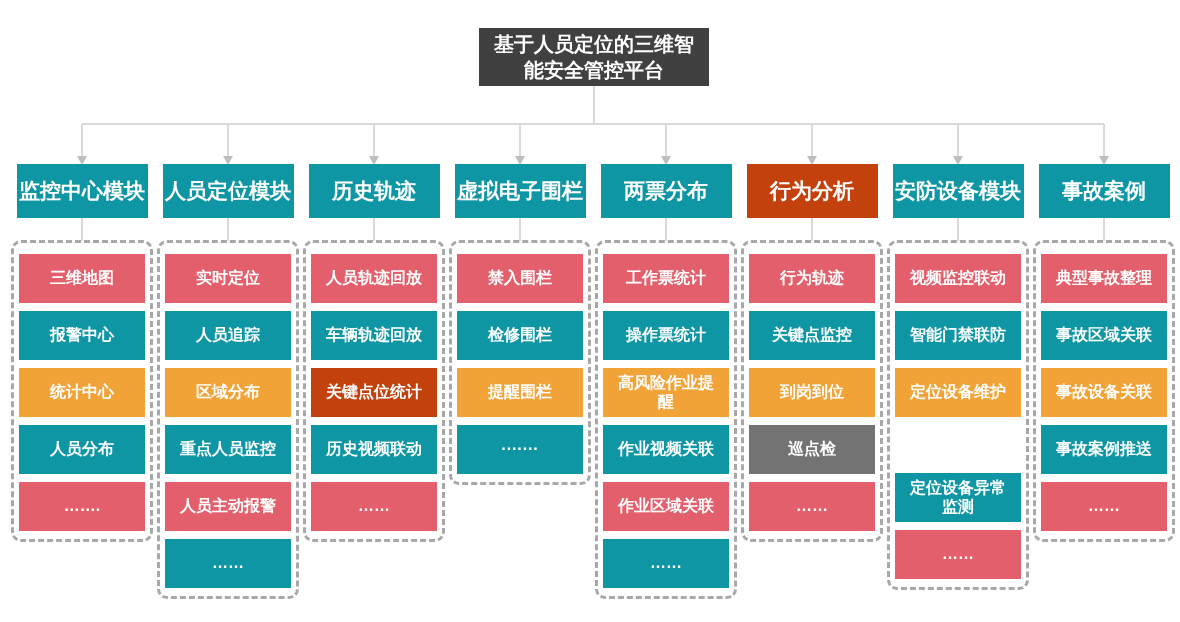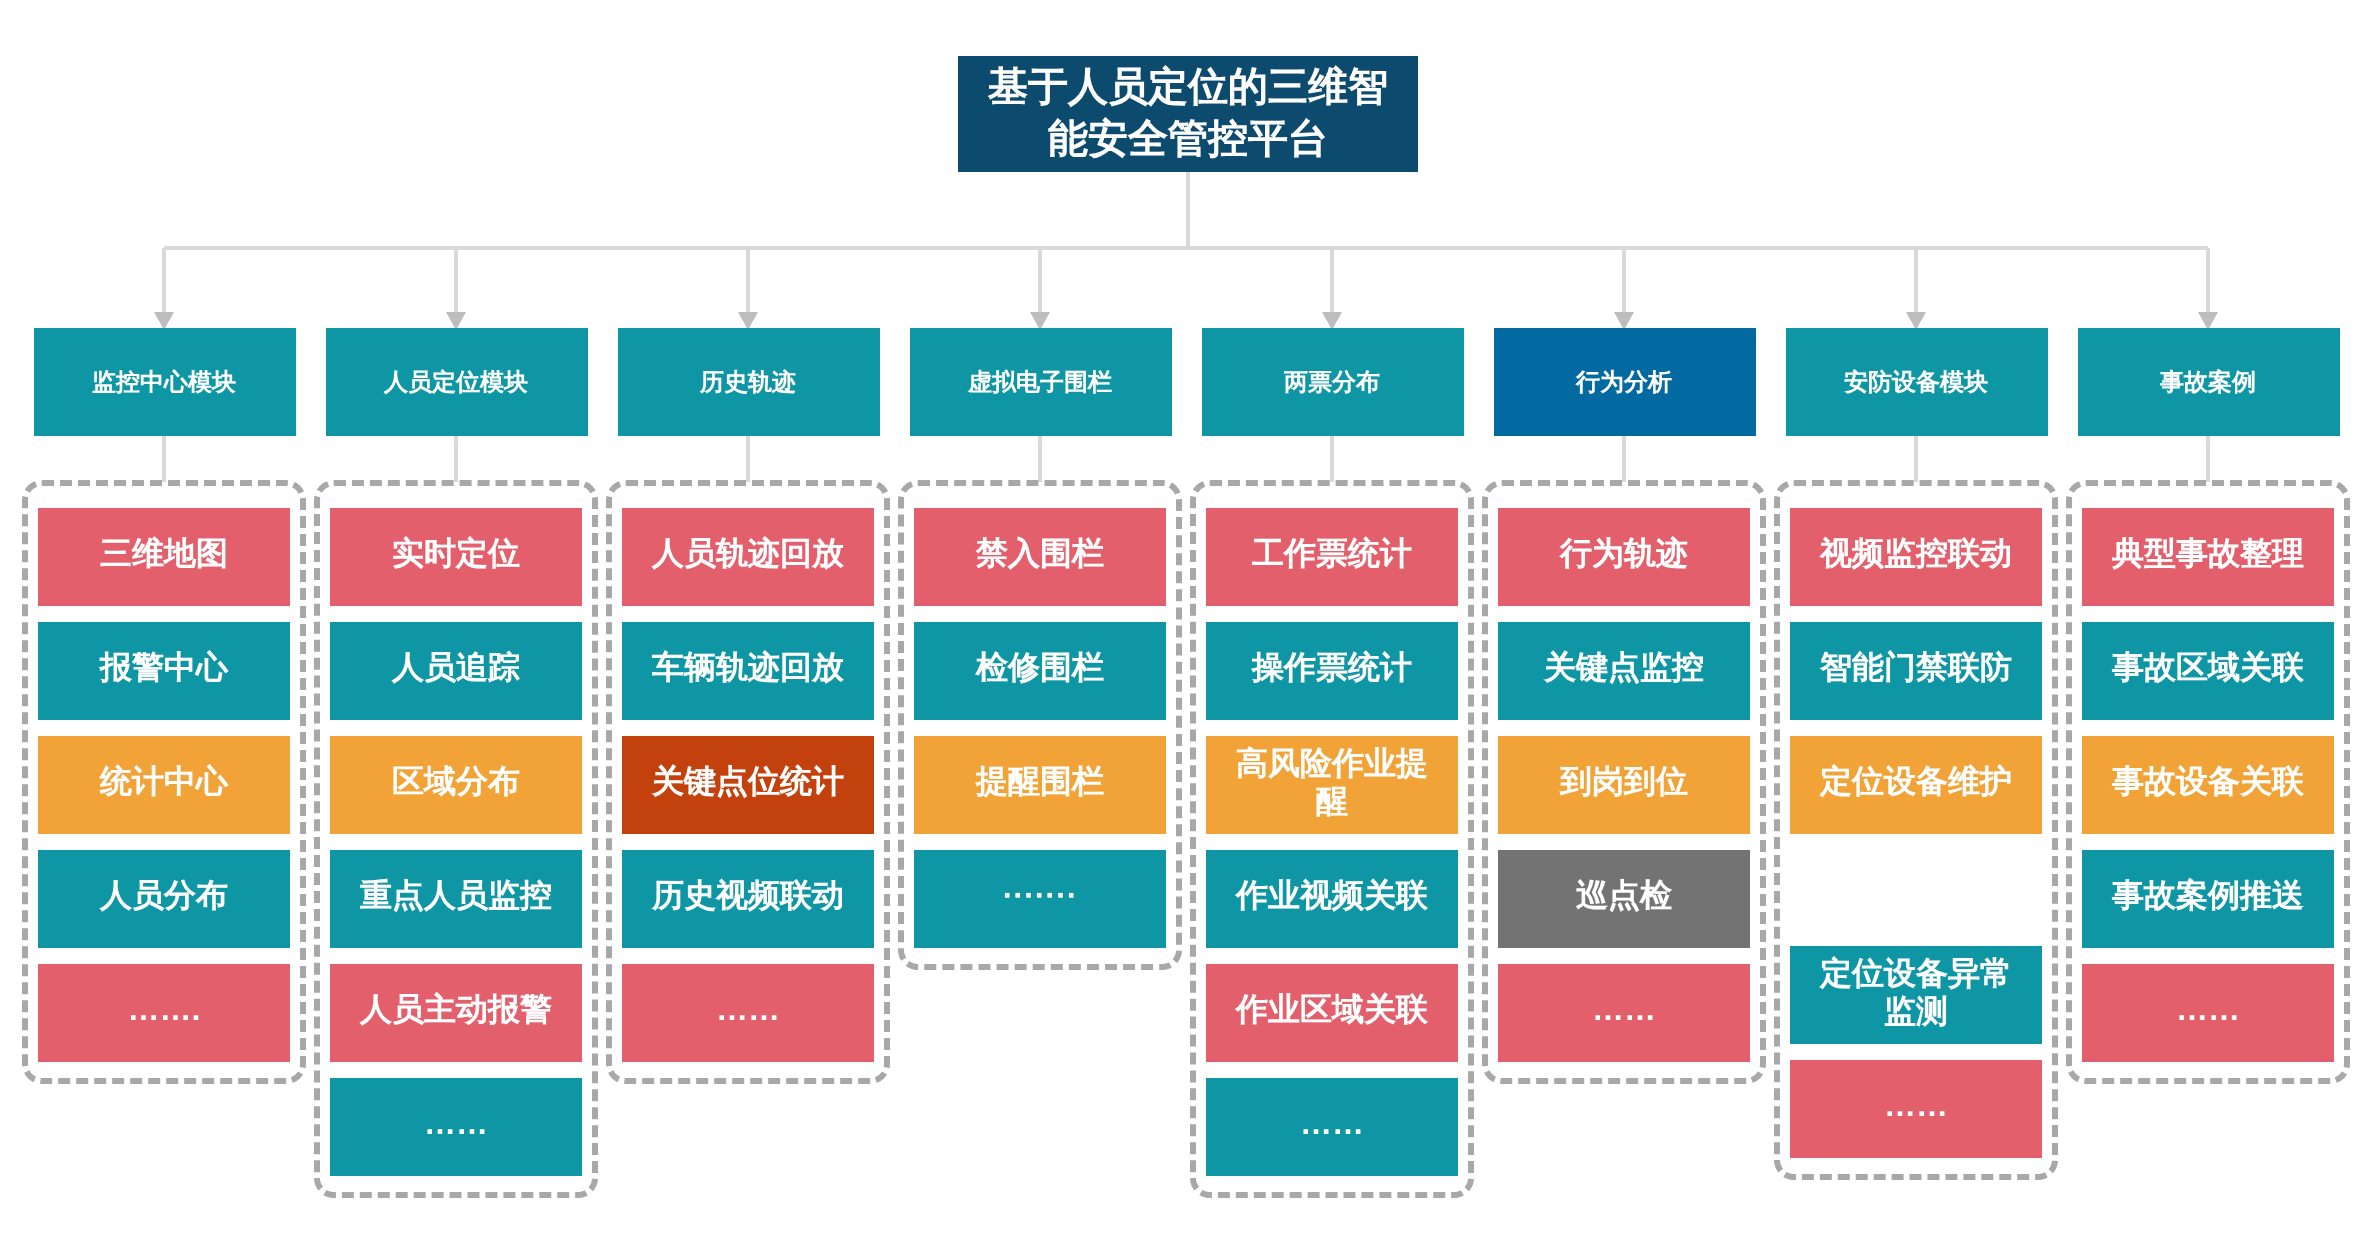--- a/index.html
+++ b/index.html
@@ -8,21 +8,21 @@
   svg.connectors{position:absolute;left:0;top:0;width:1180px;height:622px;pointer-events:none;}
   .root-node{
     position:absolute;left:479px;top:28px;width:230px;height:58px;
     color:#fff;font-weight:bold;font-size:20px;line-height:1.3;
     display:flex;flex-direction:column;align-items:center;justify-content:center;
     text-align:center;
   }
   .columns{position:absolute;left:11px;top:164px;display:flex;gap:4px;}
   .column{width:142px;display:flex;flex-direction:column;align-items:center;}
   .col-header{
-    width:131px;height:54px;color:#fff;font-weight:bold;font-size:12px;
+    width:131px;height:54px;color:#fff;font-weight:bold;font-size:21px;
     display:flex;align-items:center;justify-content:center;text-align:center;
     flex:0 0 auto;
   }
   .col-body{
     margin-top:22px;width:142px;box-sizing:border-box;
     border:3px dashed #a8a8a8;border-radius:10px;
     padding:11px 5px 8px 5px;display:flex;flex-direction:column;gap:8px;
   }
   .item{
     width:100%;box-sizing:border-box;min-height:49px;
@@ -64,21 +64,21 @@
           <polygon points="369,156 379,156 374,165"></polygon>
           <polygon points="515,156 525,156 520,165"></polygon>
           <polygon points="661,156 671,156 666,165"></polygon>
           <polygon points="807,156 817,156 812,165"></polygon>
           <polygon points="953,156 963,156 958,165"></polygon>
           <polygon points="1099,156 1109,156 1104,165"></polygon>
         </g>
       </svg>
     </div>
 
-  <div class="root-node" id="root-node" style="background: #0c4a6e;">
+  <div class="root-node" id="root-node" style="background: #404040;">
     <span>基于人员定位的三维智</span>
     <span>能安全管控平台</span>
   </div>
 
   <div class="columns" id="columns">
   <div class="column">
     <div class="col-header" style="background: rgb(14, 150, 165);">监控中心模块</div>
     <div class="col-body" style="border-color: rgb(168, 168, 168);">
   <div class="item" style="background: rgb(226, 95, 107); text-align: center;">三维地图</div>
 
@@ -148,21 +148,21 @@
 
   <div class="item" style="background: rgb(14, 150, 165);">作业视频关联</div>
 
   <div class="item" style="background: rgb(226, 95, 107);">作业区域关联</div>
 
   <div class="item" style="background: rgb(14, 150, 165);">……</div>
 </div>
   </div>
 
   <div class="column">
-    <div class="col-header" style="background: #0369a1;">行为分析</div>
+    <div class="col-header" style="background: #c2410c;">行为分析</div>
     <div class="col-body" style="border-color: rgb(168, 168, 168);">
   <div class="item" style="background: rgb(226, 95, 107);">行为轨迹</div>
 
   <div class="item" style="background: rgb(14, 150, 165);">关键点监控</div>
 
   <div class="item" style="background: rgb(241, 163, 55);">到岗到位</div>
 
   <div class="item" style="background: #737373;">巡点检</div>
 
   <div class="item" style="background: rgb(226, 95, 107);">……</div>

